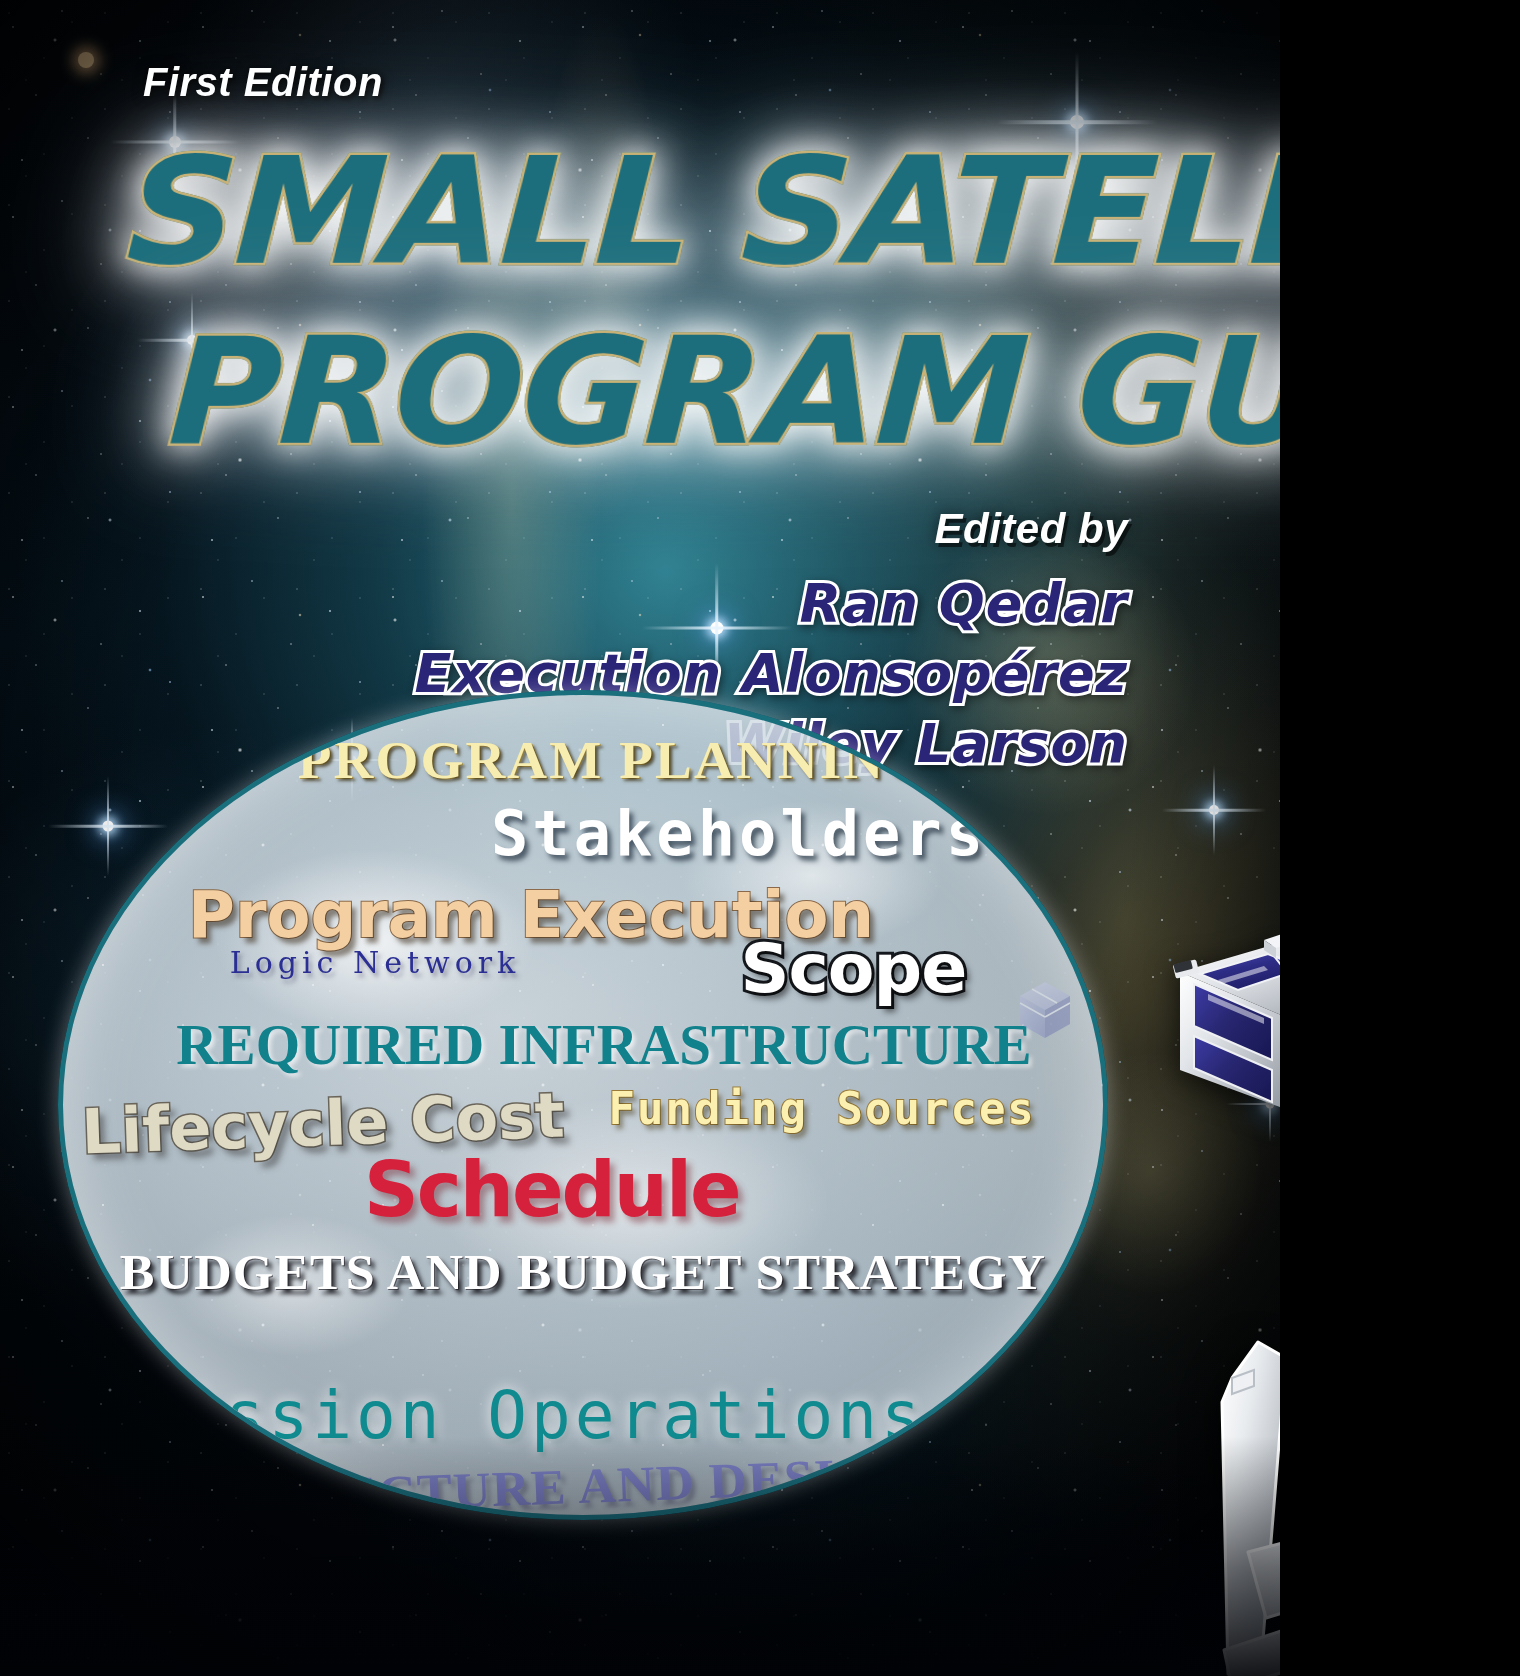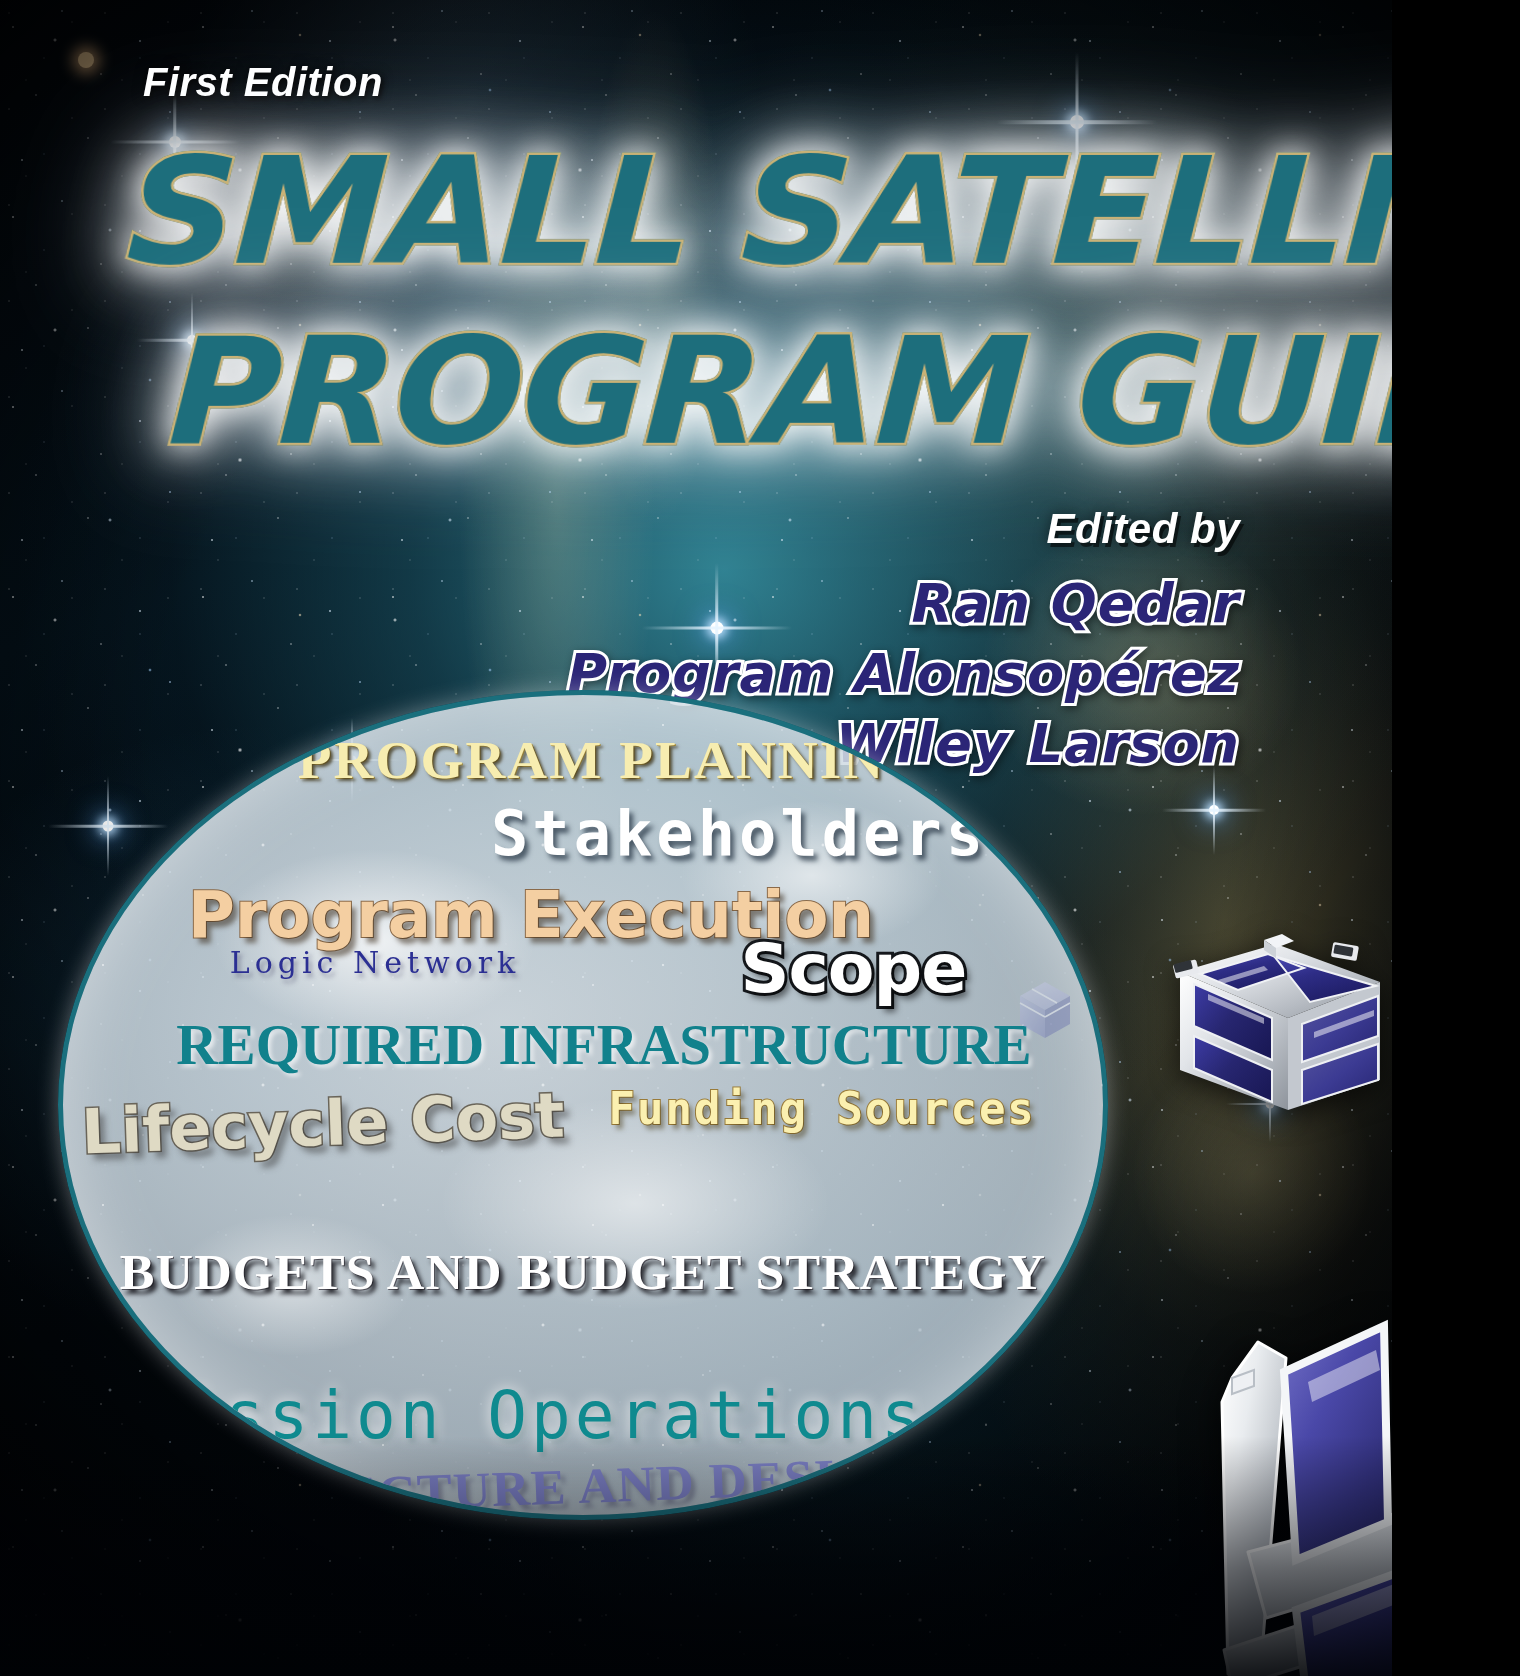--- a/index.html
+++ b/index.html
@@ -1,21 +1,21 @@
 <!DOCTYPE html>
 <html><head>
 <meta charset="utf-8">
 <title>Small Satellite Program Guide — Cover</title>
 <style>
   * { margin:0; padding:0; box-sizing:border-box; }
   html,body { background:#000; }
 
   #cover {
     position:relative;
-    width:1392px; height:1676px;
+    width:1280px; height:1676px;
     overflow:hidden;
     font-family:"Liberation Sans", sans-serif;
     background:#01060c;
   }
 
   
   .bg { position:absolute; inset:0; }
 
   .nebula-base {
     background:
@@ -351,36 +351,37 @@
 
   <div class="bg vignette"></div>
 
   <div class="edition">First Edition</div>
 
   <div class="title-line title-1">Small Satellite</div>
   <div class="title-line title-2">Program Guide</div>
 
   <div class="editedby">Edited by</div>
   <div class="editor ed-0">Ran Qedar</div>
-  <div class="editor ed-1">Program Alonsopérez</div>
+  <div class="editor ed-1">Execution Alonsopérez</div>
   <div class="editor ed-2">Wiley Larson</div>
 
   <div class="ellipse-wrap">
     <div class="ellipse-body">
       <div class="ell-stars"></div>
       <div class="ell-glow"></div>
 
       <div class="cw w-program-planning">PROGRAM PLANNING</div>
       <div class="cw w-stakeholders">Stakeholders</div>
       <div class="cw w-program-execution">Program Execution</div>
       <div class="cw w-logic-network">Logic Network</div>
       <div class="cw w-scope">Scope</div>
       <div class="cw w-required-infrastructure">REQUIRED INFRASTRUCTURE</div>
       <div class="cw w-lifecycle-cost">Lifecycle Cost</div>
       <div class="cw w-funding-sources">Funding Sources</div>
+      <div class="cw w-schedule">Schedule</div>
       <div class="cw w-budgets">BUDGETS AND BUDGET STRATEGY</div>
       <div class="cw w-mission-operations">Mission Operations</div>
       <div class="cw w-architecture">ARCHITECTURE AND DESIGN</div>
 
     </div>
   </div>
 
   <svg class="mini-cube" viewBox="0 0 62 68">
     <defs>
       <linearGradient id="mcA" x1="0" y1="0" x2="1" y2="1">

